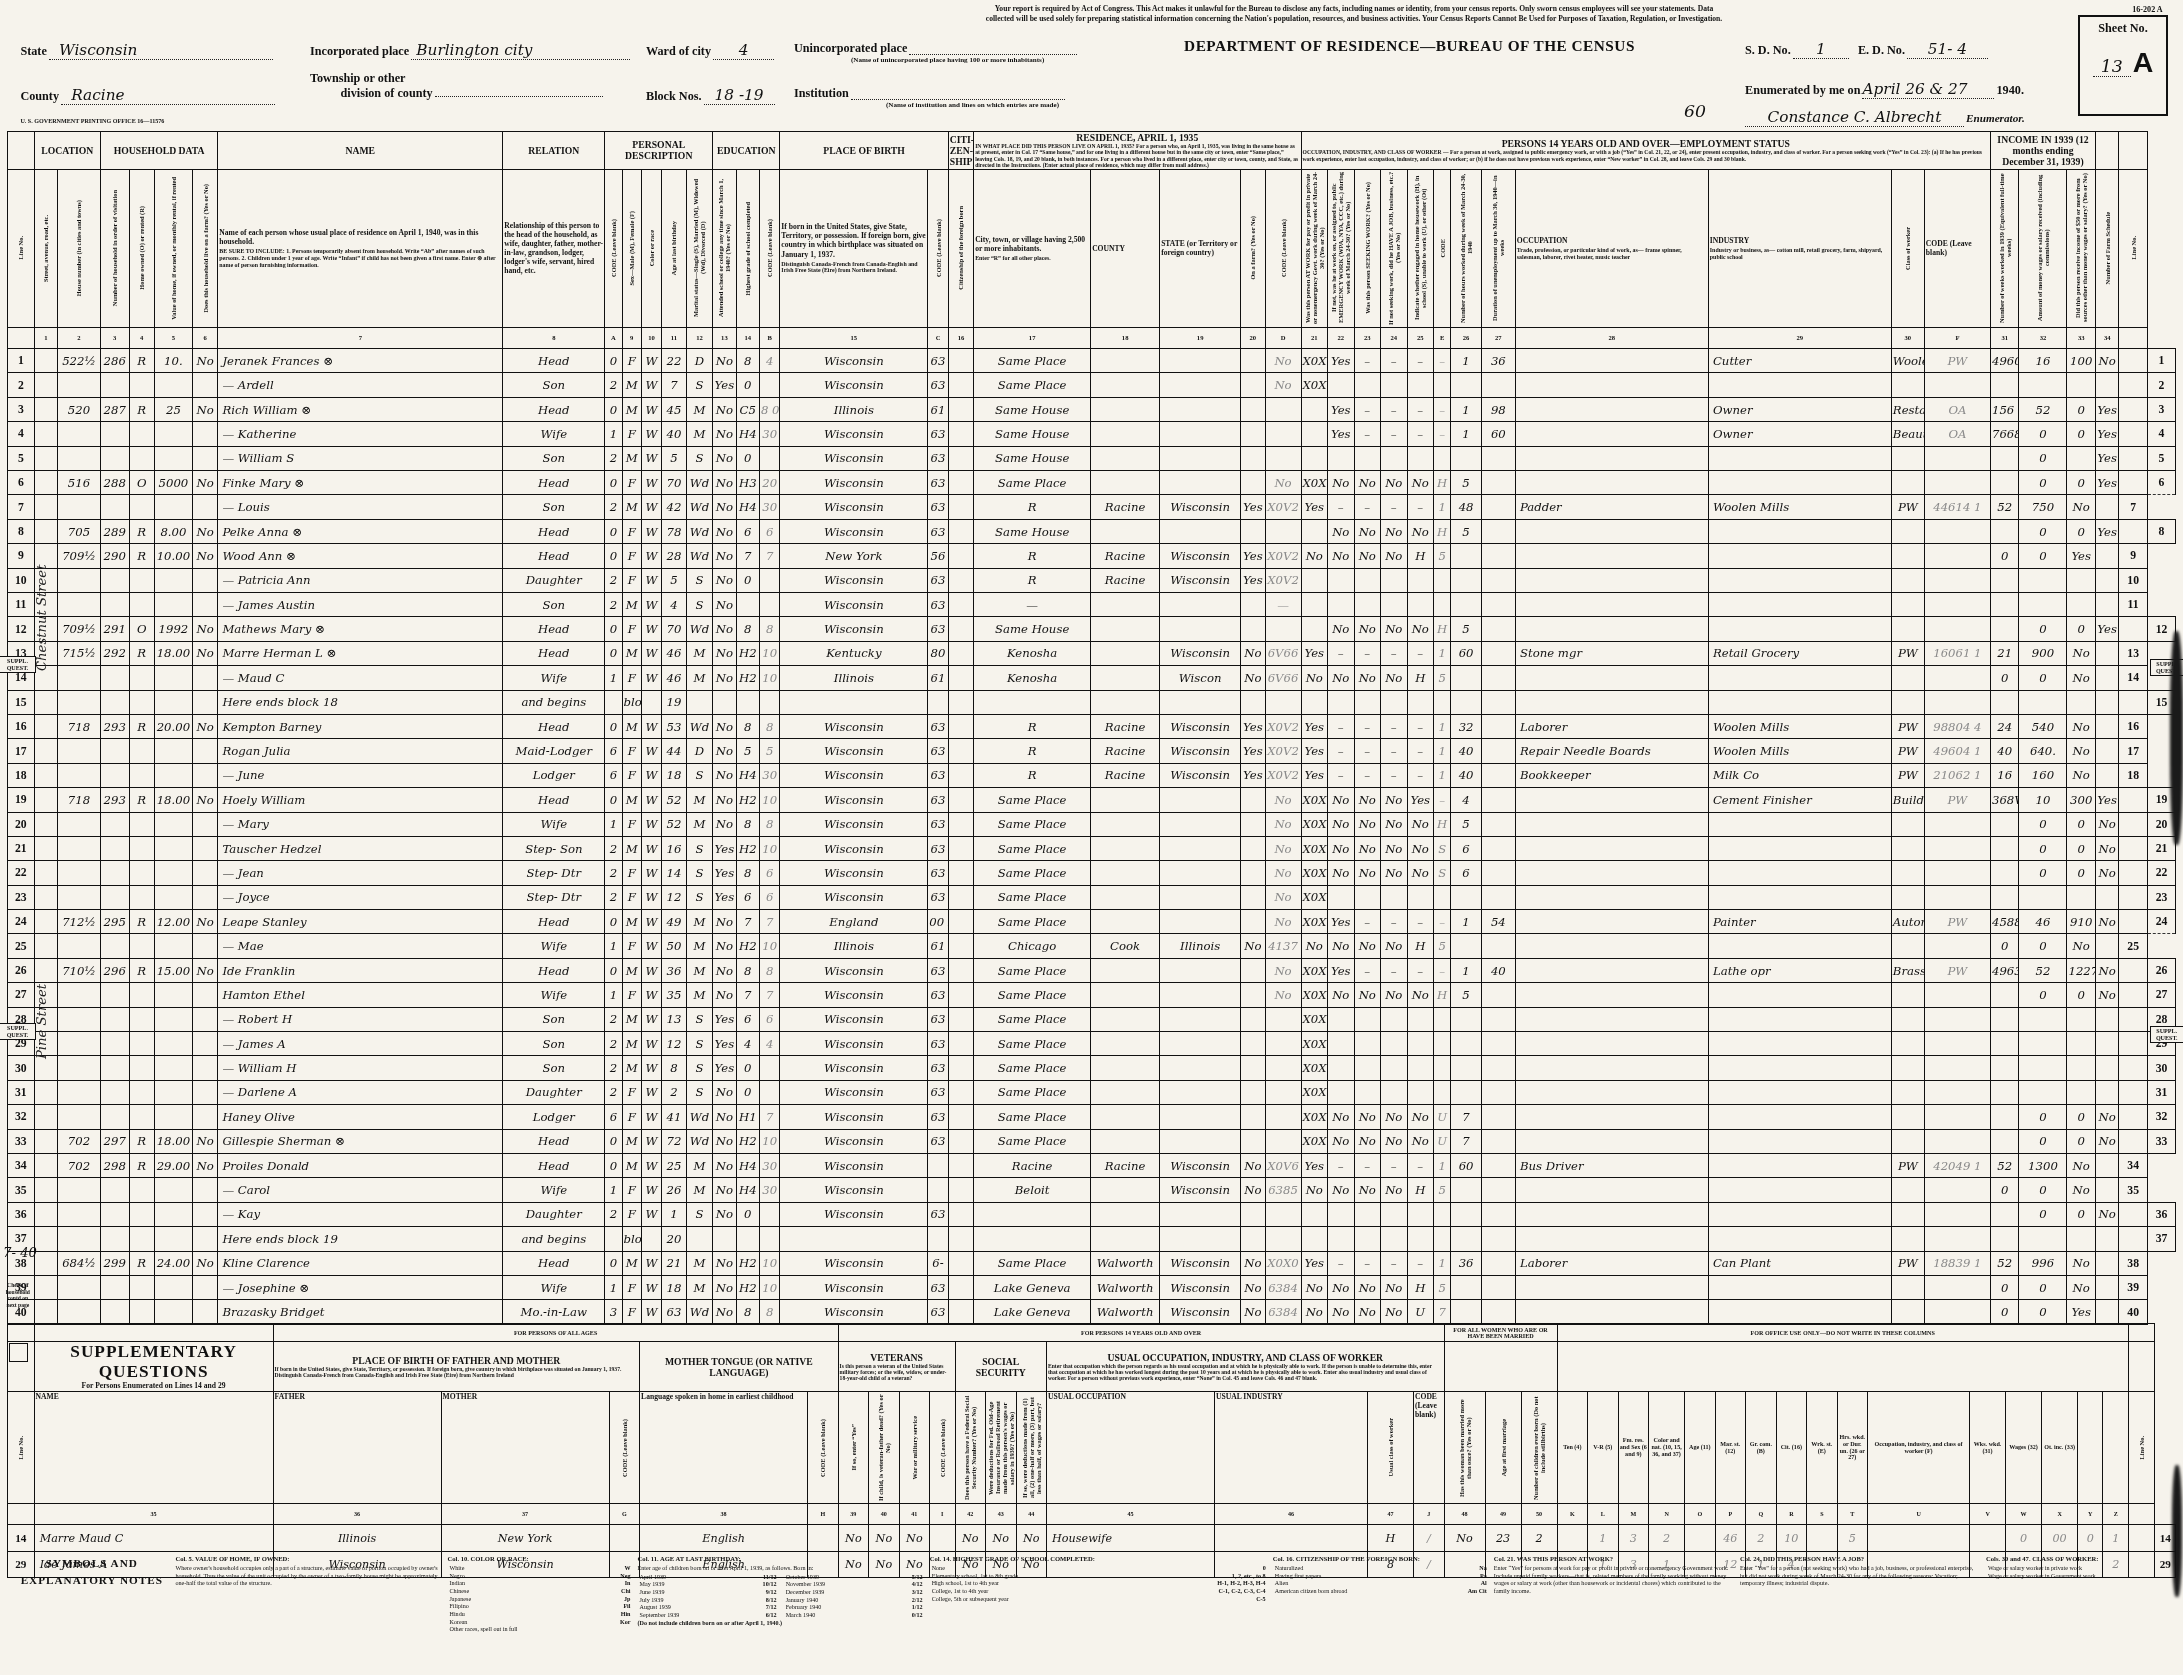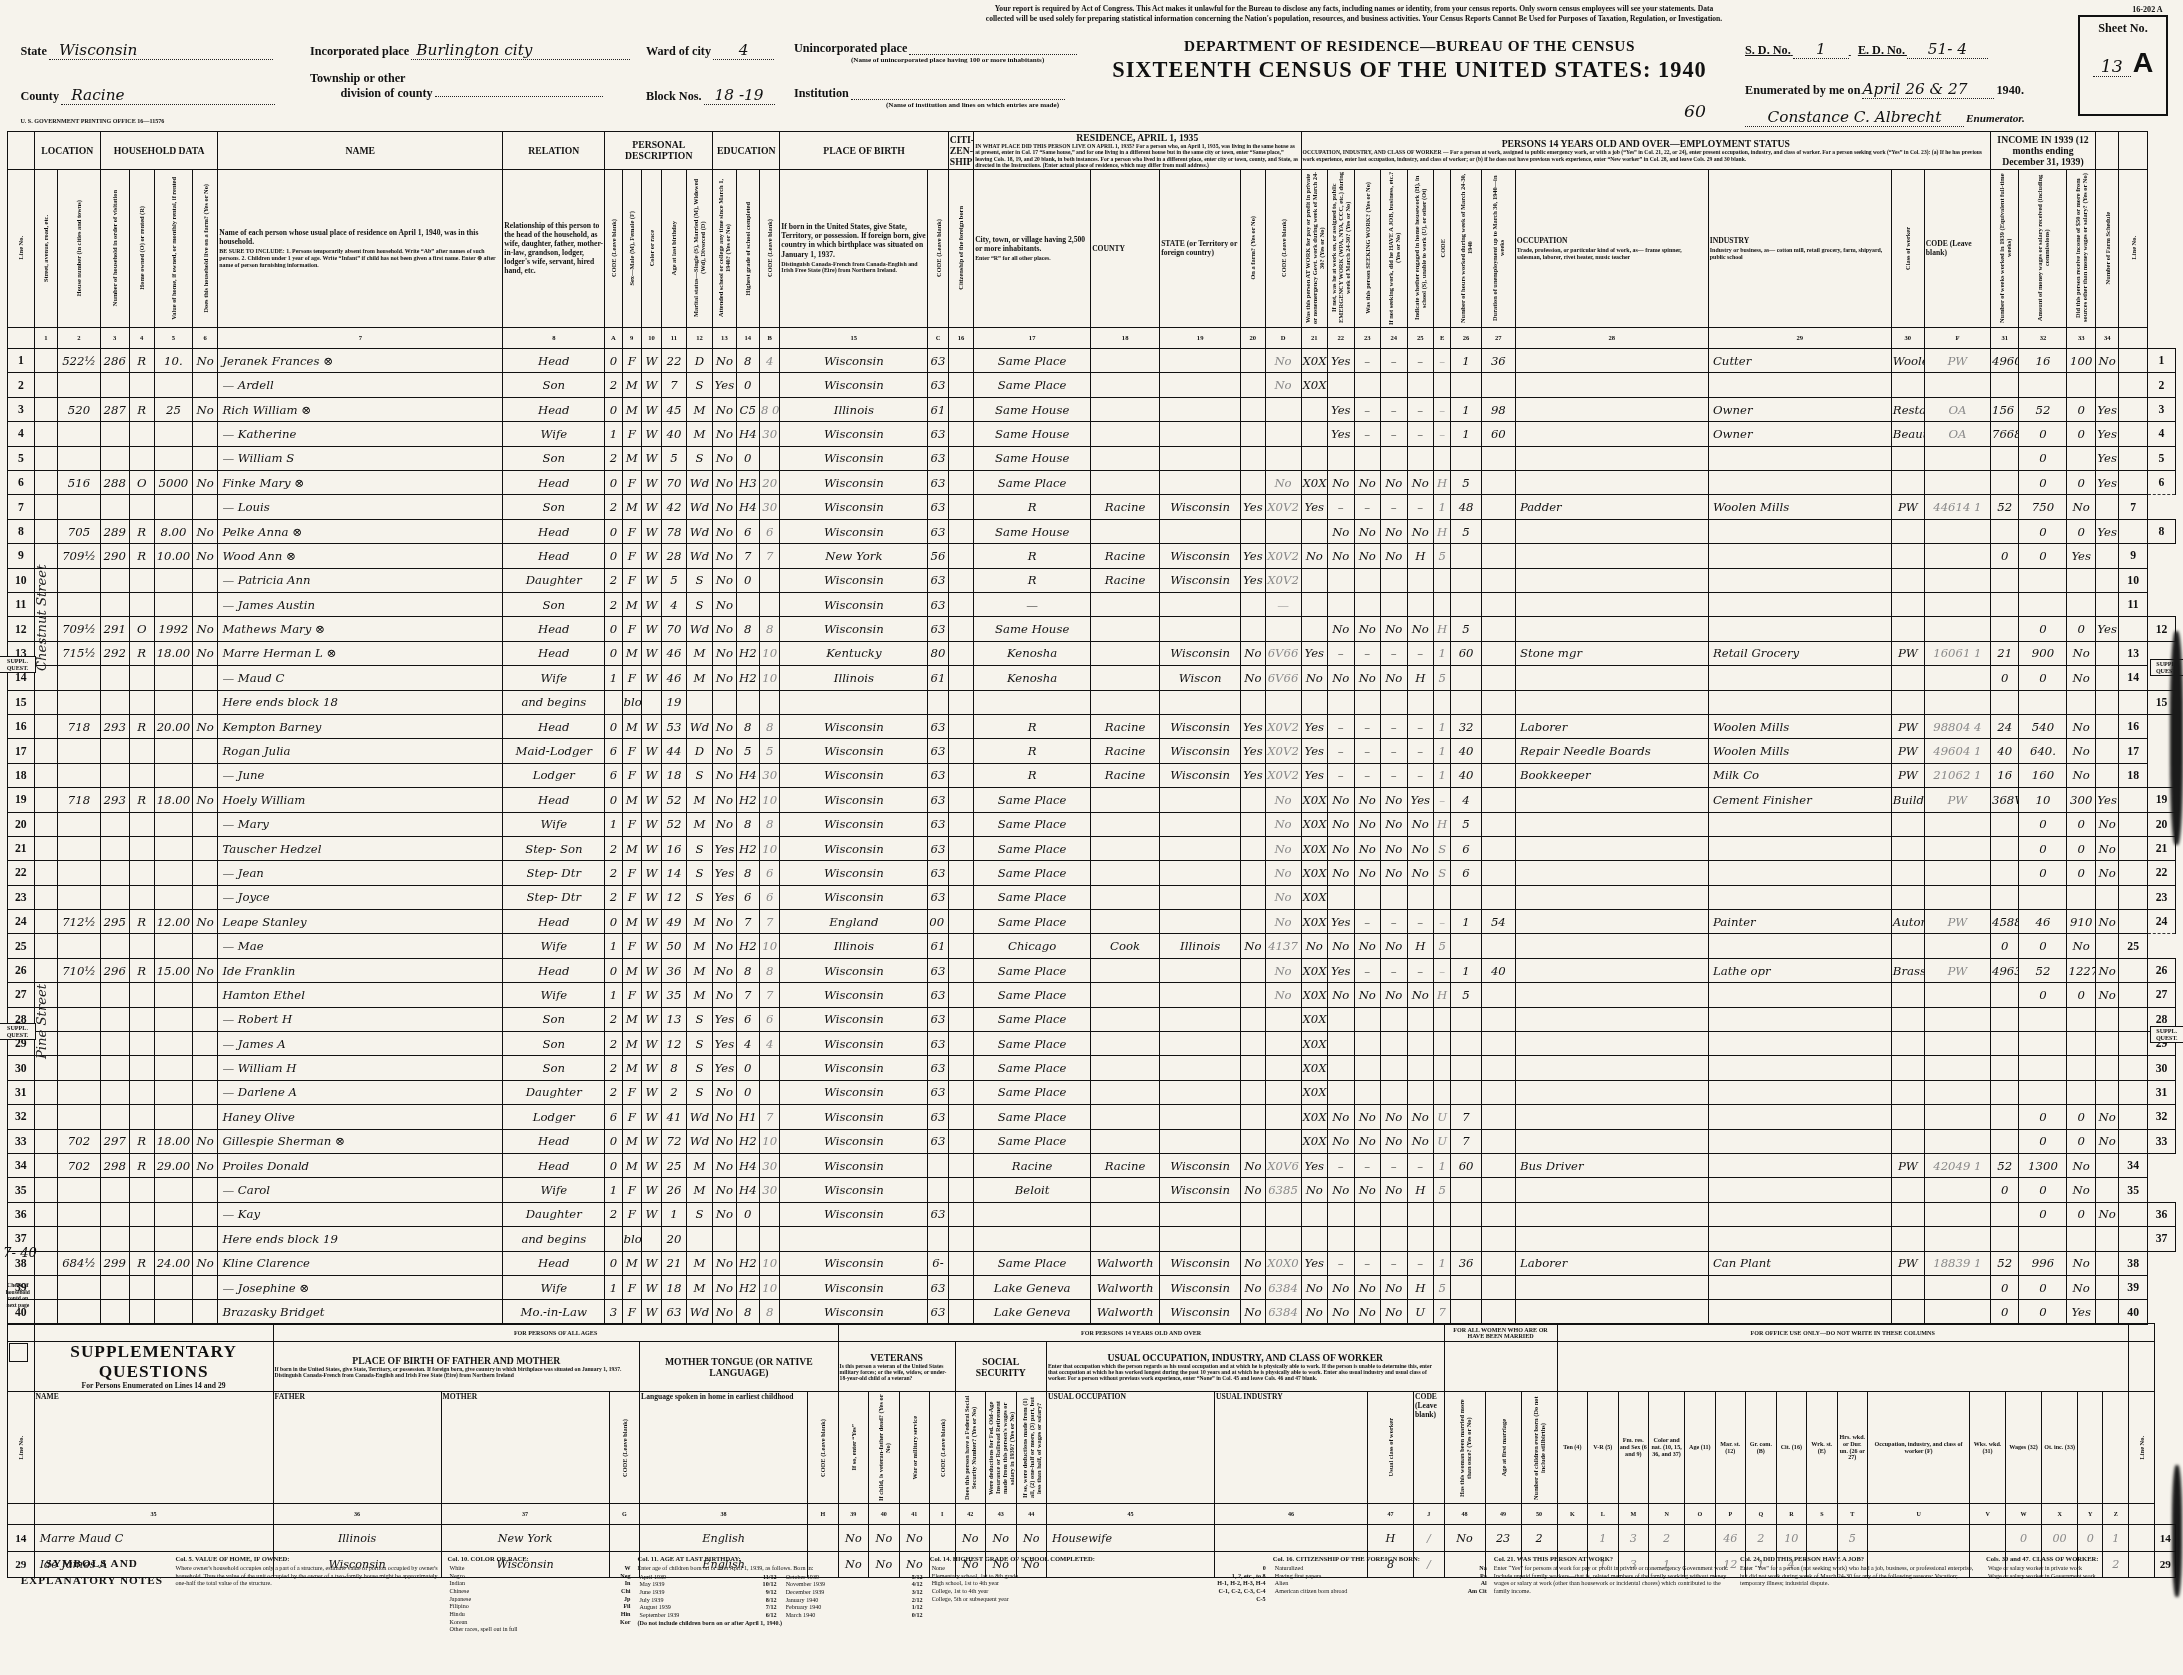--- a/index.html
+++ b/index.html
@@ -54,24 +54,23 @@
 
 <div class="sheet">
 
   <div class="abs" style="left:957px;top:4.1px;width:794px;">
     <div class="fine">Your report is required by Act of Congress. This Act makes it unlawful for the Bureau to disclose any facts, including names or identity, from your census reports. Only sworn census employees will see your statements. Data</div>
     <div class="fine">collected will be used solely for preparing statistical information concerning the Nation's population, resources, and business activities. Your Census Reports Cannot Be Used for Purposes of Taxation, Regulation, or Investigation.</div>
   </div>
   <div class="abs" style="right:20.4px;top:5.1px;font-size:8.1px;font-weight:bold;">16-202 A</div>
 
   <div class="abs dept" style="left:1089px;top:37px;width:641px;">DEPARTMENT OF RESIDENCE—BUREAU OF THE CENSUS</div>
-  <div class="abs census" style="left:1038px;top:57px;width:743px;">SIXTEENTH CENSUS OF THE UNITED STATES: 1940</div>
   <div class="abs hwv" style="left:1684px;top:101px;font-size:17.3px;">60</div>
 
-  <div class="abs" style="left:1745px;top:40px;width:326px;text-decoration:underline;">
+  <div class="abs" style="left:1745px;top:40px;width:326px;">
     <span class="lbl">S. D. No.</span>
     <span class="fieldline hwv" style="width:56px;text-align:center;">1</span>
     <span class="lbl" style="margin-left:7.1px;">E. D. No.</span>
     <span class="fieldline hwv" style="width:81px;text-align:center;">51- 4</span>
   </div>
   <div class="abs" style="left:1745px;top:80px;width:326px;">
     <span class="lbl">Enumerated by me on</span>
     <span class="fieldline hwv" style="width:132px;text-align:left;">April 26 &amp; 27</span>
     <span class="lbl">1940.</span>
   </div>

